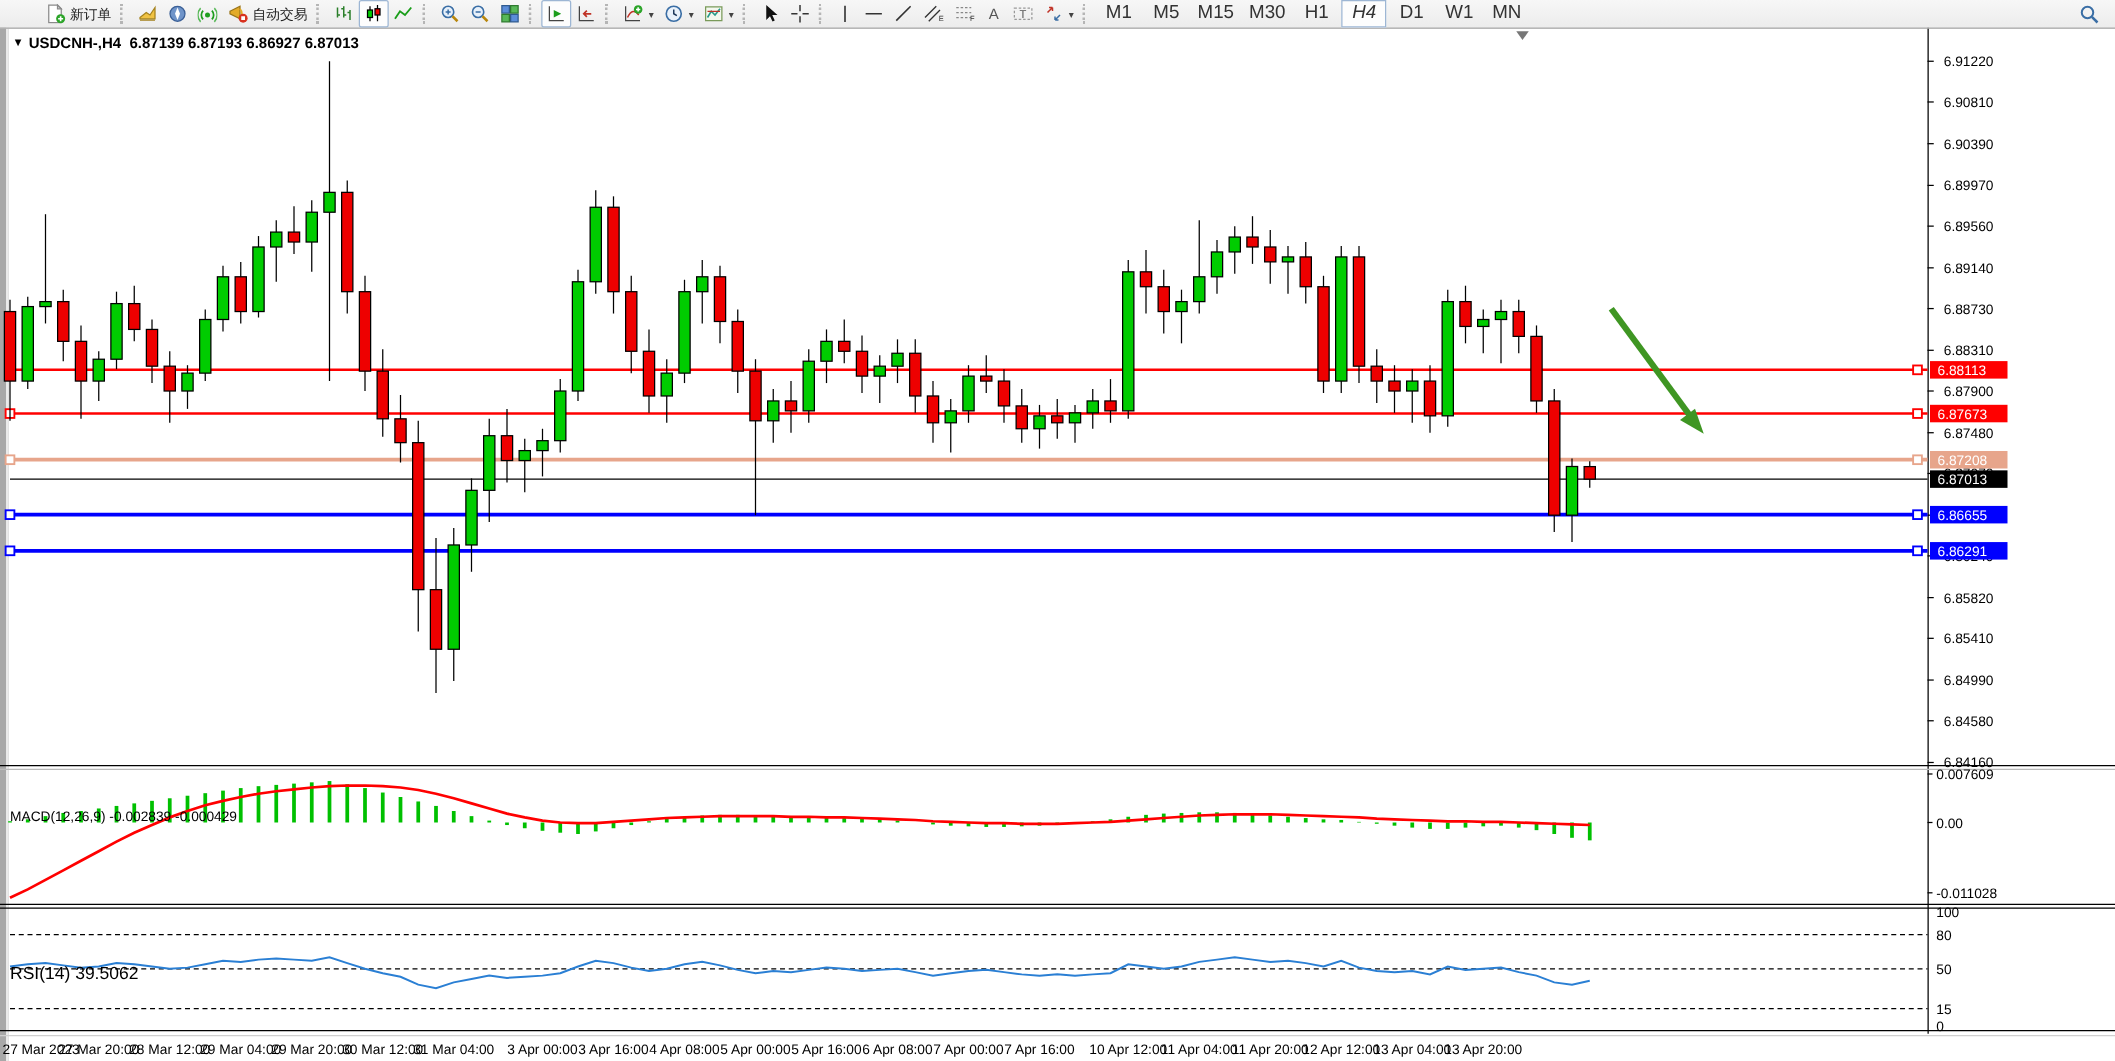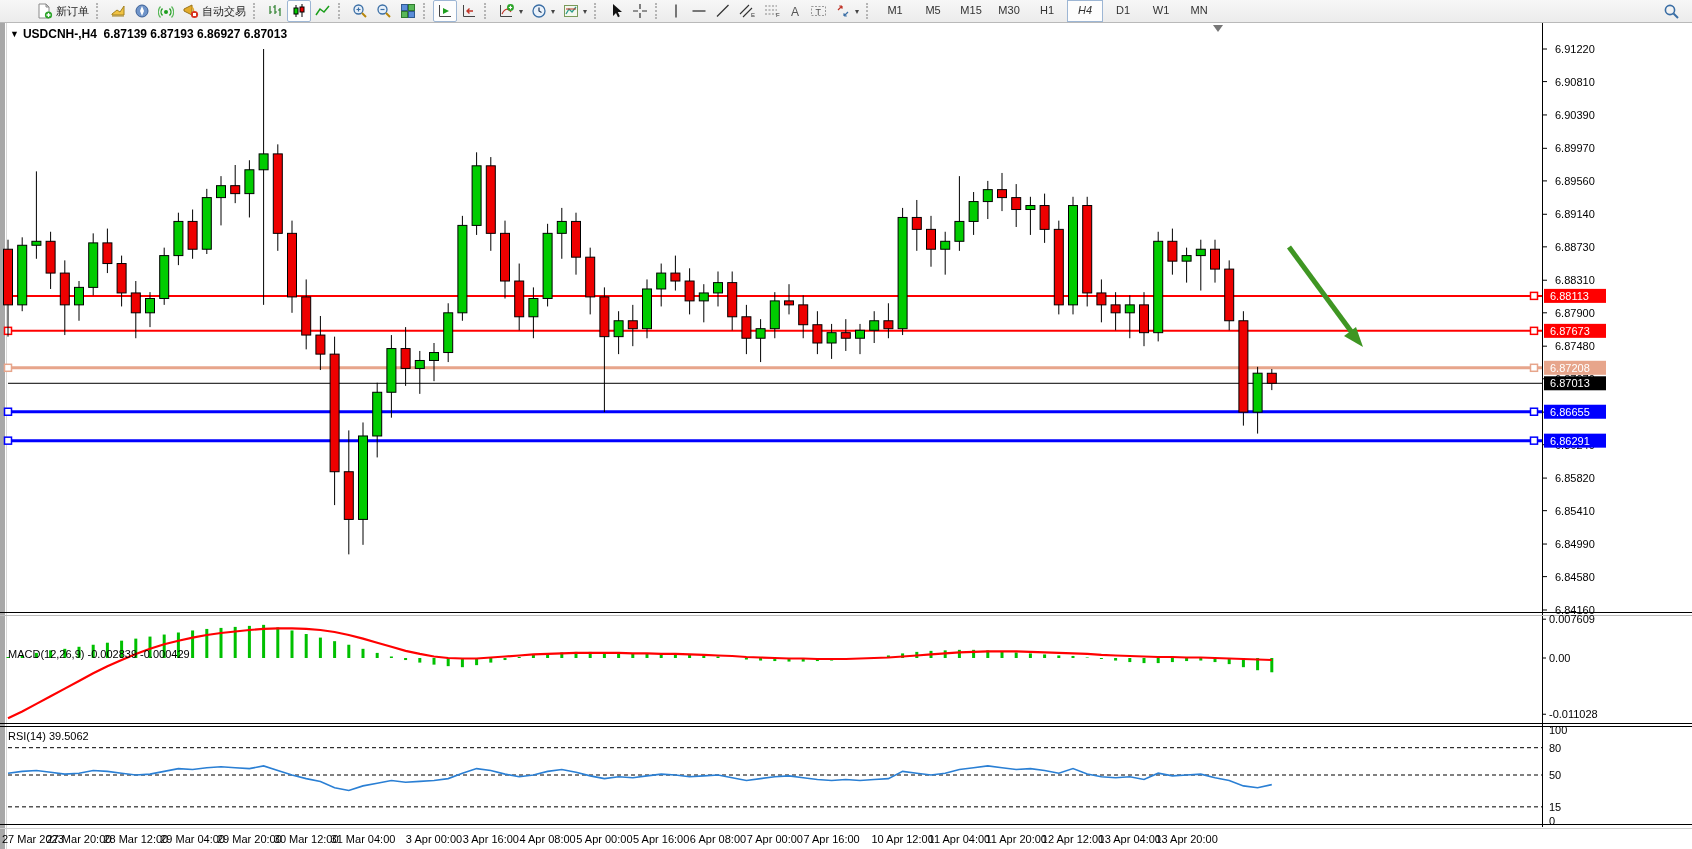--- a/index.html
+++ b/index.html
@@ -11,31 +11,31 @@
     display:flex;align-items:center;z-index:50;font-size:11px;color:#222;padding-left:32px;}
   .tgroup{display:flex;align-items:center;height:22px;}
   .grip{width:5px;height:16px;margin:0 3px;border-left:2px dotted #b5b5b5;}
   .tbtn{display:flex;align-items:center;gap:3px;height:20px;padding:0 3px;
     background:transparent;border:1px solid transparent;border-radius:2px;cursor:default;}
   .tbtn.act{background:#fdfdfd;border:1px solid #9db6d4;}
   .tbtn svg{display:block;}
   .tlabel{white-space:nowrap;}
   .caret{font-size:8px;color:#444;margin-left:1px;}
   .tfbtn{height:20px;min-width:26px;padding:0 4px;margin:0 1px;border:1px solid transparent;
-    background:transparent;font-size:11px;color:#333;text-align:center;line-height:18px;}
+    background:transparent;font-size:15px;color:#333;text-align:center;line-height:18px;}
   .tfbtn.act{background:#fdfdfd;border:1px solid #9db6d4;font-style:italic;}
   .tb-right{position:absolute;right:6px;top:0;height:22px;display:flex;align-items:center;gap:8px;}
   .badge{position:absolute;top:-4px;right:-6px;background:#e03c2d;color:#fff;border-radius:50%;
     width:13px;height:13px;font-size:9px;line-height:13px;text-align:center;font-weight:bold;}
   
   .ov{position:absolute;z-index:20;color:#000;white-space:nowrap;}
   #quote-line{left:10px;top:27px;font-size:12px;font-weight:bold;}
   #quote-line .tri{font-size:9px;margin-right:4px;vertical-align:1px;}
   #macd-label{left:8px;top:648px;font-size:11px;}
-  #rsi-label{left:8px;top:730px;font-size:11px;}
+  #rsi-label{left:8px;top:770px;font-size:14px;}
   svg#chart{position:absolute;left:0;top:0;z-index:10;}
 </style>
 </head>
 <body>
 
 <div class="toolbar">
   <div class="tgroup">
     <div class="tbtn">
       <span>
           <svg width="17" height="16" viewBox="0 0 17 16">

